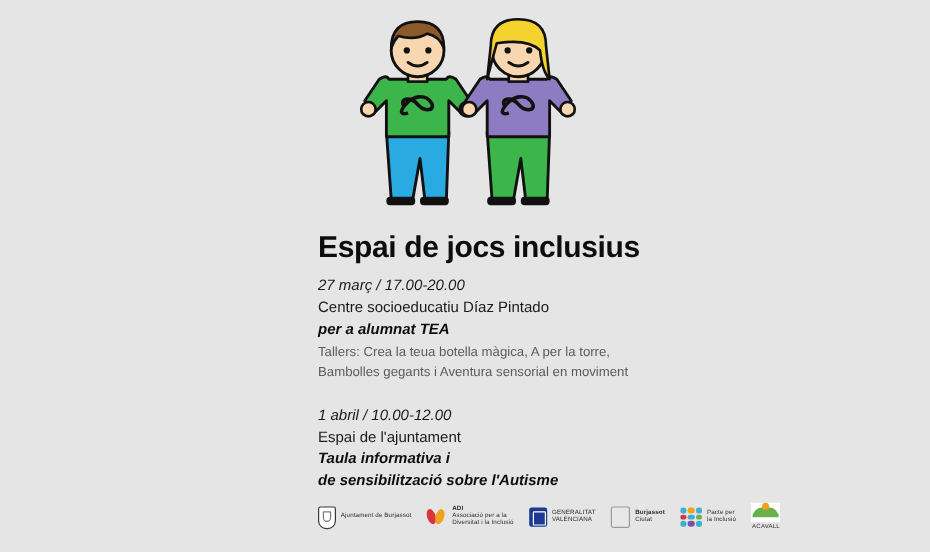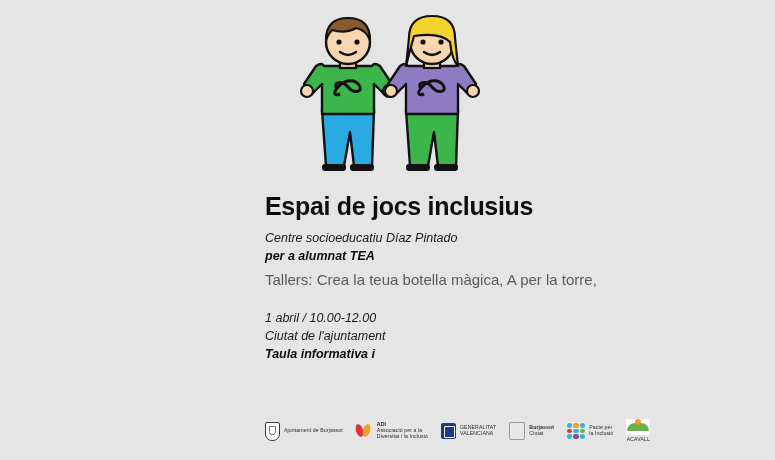--- a/index.html
+++ b/index.html
@@ -49,33 +49,32 @@
 
   .ev { margin-bottom: 2px; }
   .ev-date {
     font-size: 12.5px;
     font-style: italic;
     color: #1a1a1a;
     line-height: 1.45;
   }
   .ev-place {
     font-size: 12.5px;
-    font-style: italic;
     color: #1a1a1a;
     line-height: 1.45;
   }
   .ev-bold {
     font-size: 12.5px;
     font-weight: bold;
     color: #0d0d0d;
     line-height: 1.45;
     font-style: italic;
   }
   .ev-note {
-    font-size: 15px;
+    font-size: 11px;
     color: #5b5b5b;
     line-height: 1.42;
     margin-top: 4px;
   }
   .gap { height: 16px; }
 
   
   .logos {
     position: absolute;
     left: 265px;
@@ -245,31 +244,34 @@
       </g>
     </svg>
   </div>
 
   <div class="textblock">
     <h1 class="title">
       <span class="line">Espai de jocs inclusius</span>
     </h1>
 
     <div class="ev">
+      <div class="ev-date">27 març / 17.00-20.00</div>
       <div class="ev-place">Centre socioeducatiu Díaz Pintado</div>
       <div class="ev-bold">per a alumnat TEA</div>
       <div class="ev-note">Tallers: Crea la teua botella màgica, A per la torre,</div>
+      <div class="ev-note" style="margin-top:0">Bambolles gegants i Aventura sensorial en moviment</div>
     </div>
 
     <div class="gap"></div>
 
     <div class="ev">
       <div class="ev-date">1 abril / 10.00-12.00</div>
-      <div class="ev-place">Ciutat de l'ajuntament</div>
+      <div class="ev-place">Espai de l'ajuntament</div>
       <div class="ev-bold">Taula informativa i</div>
+      <div class="ev-bold">de sensibilització sobre l'Autisme</div>
     </div>
 
   </div>
 
   <div class="logos">
 
     <div class="logo">
       <span class="shield"></span>
       <span class="logo-text">Ajuntament de Burjassot</span>
     </div>

